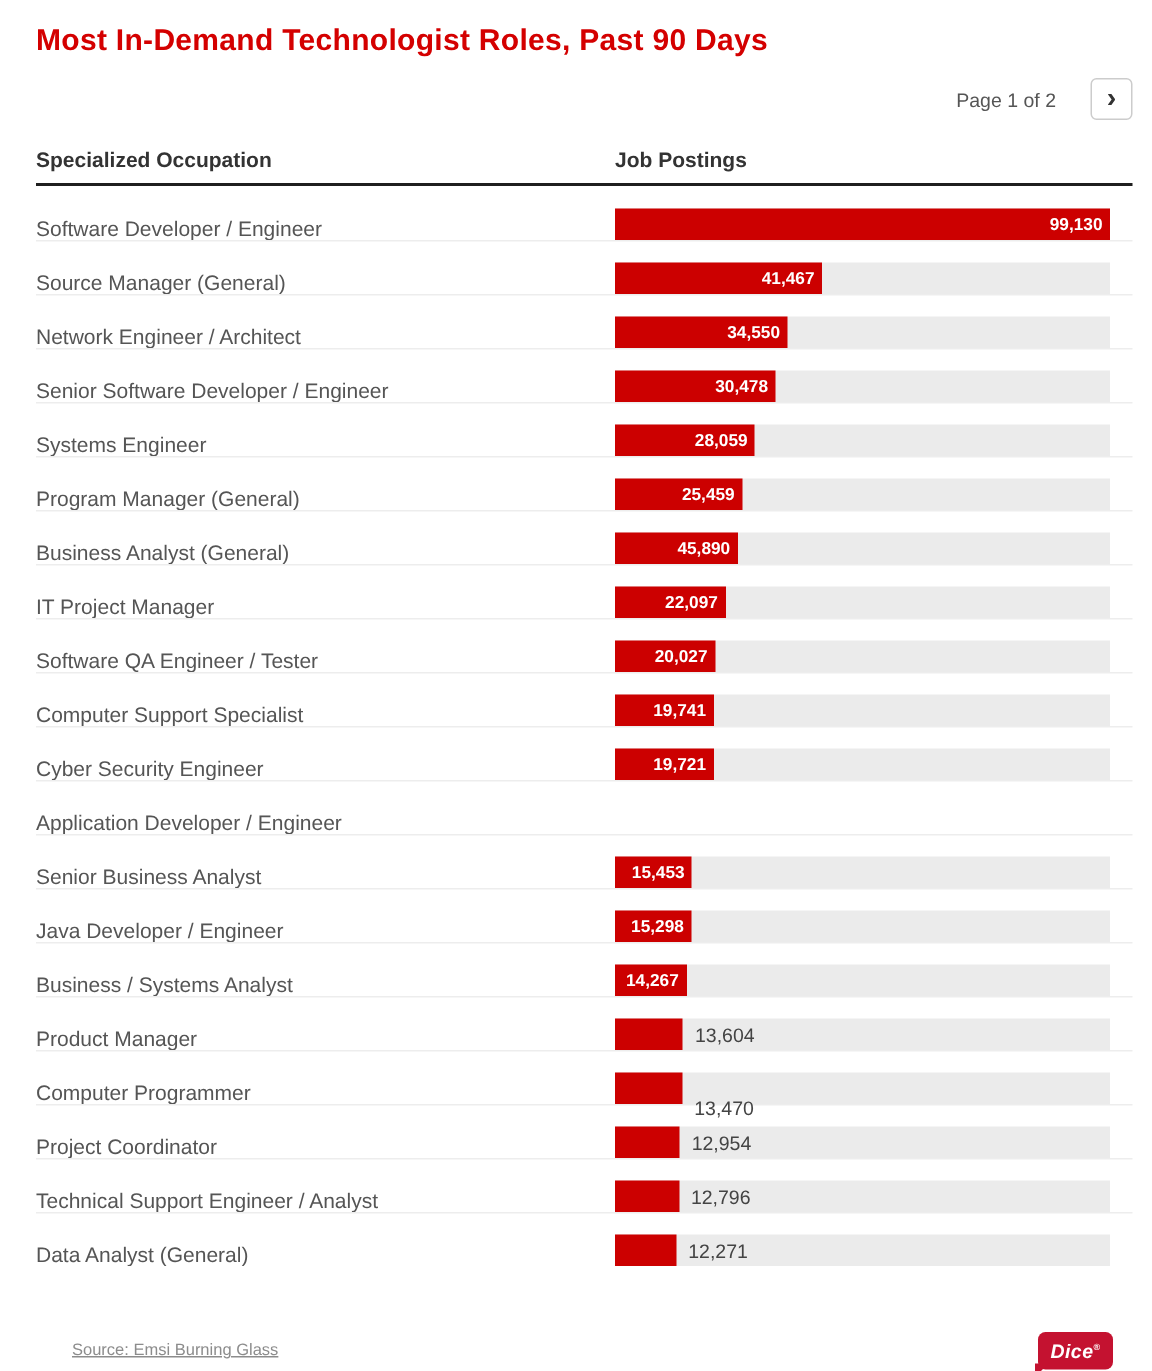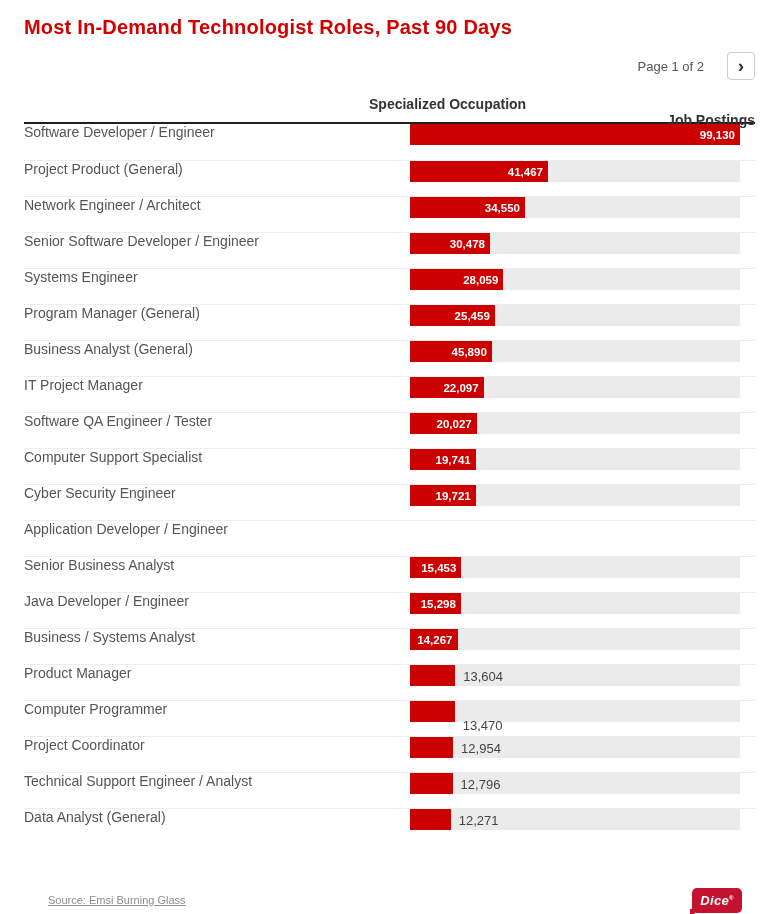--- a/index.html
+++ b/index.html
@@ -33,26 +33,26 @@
     display:flex;align-items:center;justify-content:center;
     cursor:pointer;
   }
   .next-btn .chev{
     font-size:19px;line-height:1;color:var(--chevron);font-weight:bold;
     transform:translateY(-1px);
   }
   .table{margin:16px 13px 0 24px;width:731px;}
   .thead{
     display:flex;align-items:flex-end;height:28px;
-    border-bottom:2px solid var(--thick_rule);padding-bottom:8px;flex-direction:column;
+    border-bottom:2px solid var(--thick_rule);padding-bottom:8px;
   }
   .col-occ{width:386px;font-size:14px;font-weight:bold;color:var(--header_text);}
   .col-post{font-size:14px;font-weight:bold;color:var(--header_text);}
   .row{
-    display:flex;align-items:flex-start;height:36px;
+    display:flex;align-items:flex-end;height:36px;
   }
   .row + .row{border-top:1px solid var(--separator);}
   .occ{
     width:386px;font-size:14px;color:var(--row_label);
     white-space:nowrap;overflow:hidden;
   }
   .bar-cell{flex:1;display:flex;align-items:center;}
   .track{
     position:relative;width:330px;height:21px;background:var(--track_gray);
   }
@@ -113,21 +113,21 @@
           <div class="occ">Software Developer / Engineer</div>
           <div class="bar-cell">
             <div class="track">
               <div class="bar" style="width: 330px;">
                 <span class="val-in">99,130</span>
               </div>
             </div>
           </div>
         </div>
         <div class="row">
-          <div class="occ">Project Product (General)</div>
+          <div class="occ">Source Manager (General)</div>
           <div class="bar-cell">
             <div class="track">
               <div class="bar" style="width: 138px;">
                 <span class="val-in">41,467</span>
               </div>
             </div>
           </div>
         </div>
         <div class="row">
           <div class="occ">Network Engineer / Architect</div>
@@ -136,21 +136,21 @@
               <div class="bar" style="width: 115px;">
                 <span class="val-in">34,550</span>
               </div>
             </div>
           </div>
         </div>
         <div class="row">
           <div class="occ">Senior Software Developer / Engineer</div>
           <div class="bar-cell">
             <div class="track">
-              <div class="bar" style="width: 80px;">
+              <div class="bar" style="width: 107px;">
                 <span class="val-in">30,478</span>
               </div>
             </div>
           </div>
         </div>
         <div class="row">
           <div class="occ">Systems Engineer</div>
           <div class="bar-cell">
             <div class="track">
               <div class="bar" style="width: 93.4px;">

